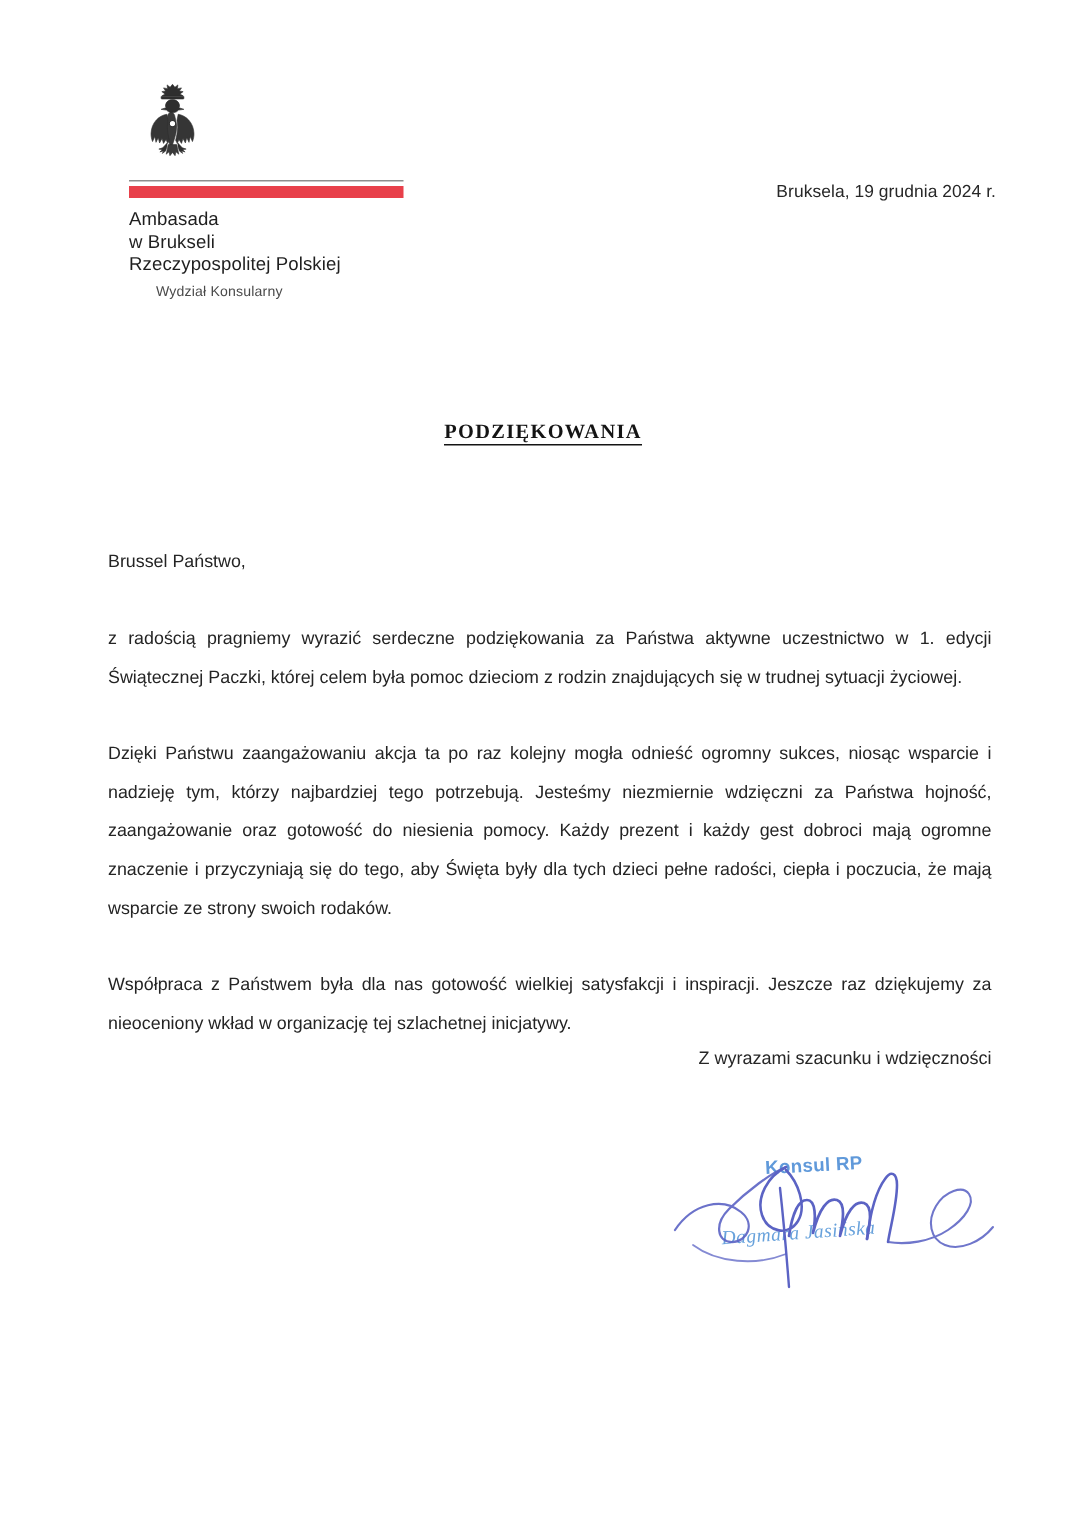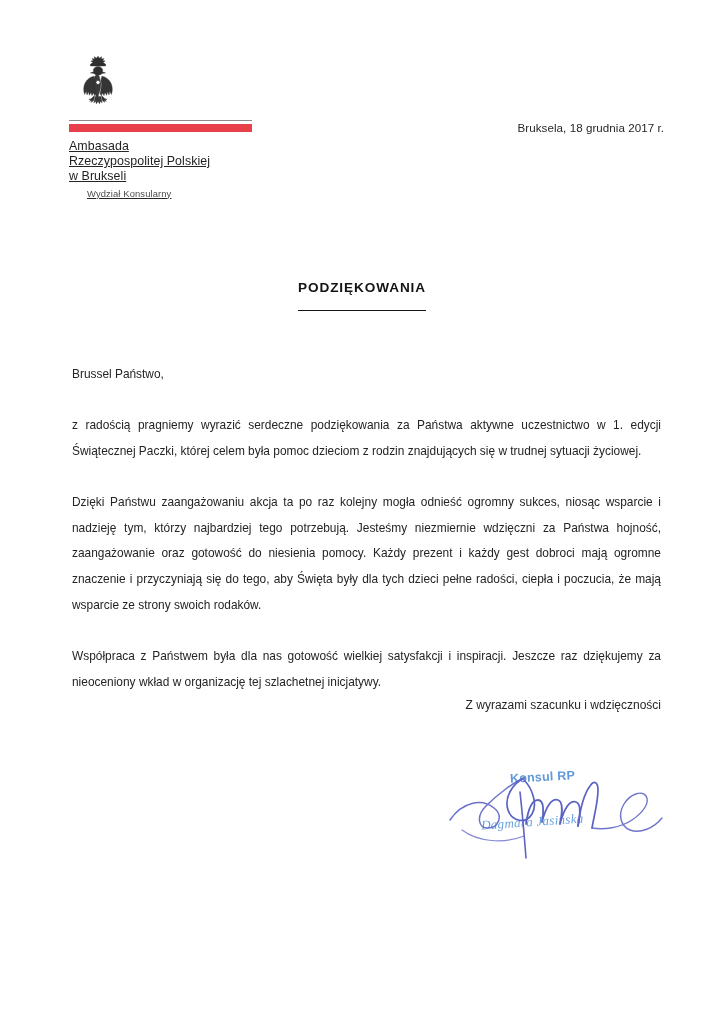--- a/index.html
+++ b/index.html
@@ -20,24 +20,23 @@
 
   .page {
     position: absolute;
     inset: 0;
     background: #ffffff;
   }
 
   
   .letterhead {
     position: absolute;
-    left: 67px;
+    left: 84px;
     top: 52px;
     width: 300px;
-    text-decoration: underline;
   }
   .emblem {
     width: 46px;
     height: 60px;
     display: block;
     margin-left: 8px;
   }
   .emblem svg { display: block; }
 
   .rule-thin {
@@ -91,21 +90,22 @@
     right: 0;
     top: 280px;
     text-align: center;
     font-size: 13.6px;
     font-weight: bold;
     letter-spacing: 0.9px;
     color: #141414;
   }
   .doc-title span {
     border-bottom: 1.5px solid #141414;
-    padding-bottom: 15px;
+    padding-bottom: 1px;
+    font-family: Liberation Serif, serif;
   }
 
   
   .body-block {
     position: absolute;
     left: 72px;
     top: 366px;
     width: 589px;
   }
   .salutation {
@@ -234,27 +234,27 @@
           <circle cx="23" cy="30.4" r="2.1" fill="#ffffff" stroke="#2e2e2e" stroke-width="0.7"></circle>
         </g>
       </svg>
     </div>
 
     <div class="rule-thin"></div>
     <div class="rule-red"></div>
 
     <div class="org-name">
       <div>Ambasada</div>
+      <div>w Brukseli</div>
       <div>Rzeczypospolitej Polskiej</div>
-      <div>w Brukseli</div>
     </div>
     <div class="org-dept">Wydział Konsularny</div>
   </div>
 
-  <div class="date-line">Bruksela, 18 grudnia 2017 r.</div>
+  <div class="date-line">Bruksela, 19 grudnia 2024 r.</div>
 
   <div class="doc-title">
     <span>PODZIĘKOWANIA</span>
   </div>
 
   <div class="body-block">
     <div class="salutation">Brussel Państwo,</div>
     <p class="para">z radością pragniemy wyrazić serdeczne podziękowania za Państwa aktywne uczestnictwo w 1. edycji Świątecznej Paczki, której celem była pomoc dzieciom z rodzin znajdujących się w trudnej sytuacji życiowej.</p>
     <p class="para">Dzięki Państwu zaangażowaniu akcja ta po raz kolejny mogła odnieść ogromny sukces, niosąc wsparcie i nadzieję tym, którzy najbardziej tego potrzebują. Jesteśmy niezmiernie wdzięczni za Państwa hojność, zaangażowanie oraz gotowość do niesienia pomocy. Każdy prezent i każdy gest dobroci mają ogromne znaczenie i przyczyniają się do tego, aby Święta były dla tych dzieci pełne radości, ciepła i poczucia, że mają wsparcie ze strony swoich rodaków.</p>
     <p class="para">Współpraca z Państwem była dla nas gotowość wielkiej satysfakcji i inspiracji. Jeszcze raz dziękujemy za nieoceniony wkład w organizację tej szlachetnej inicjatywy.</p>

